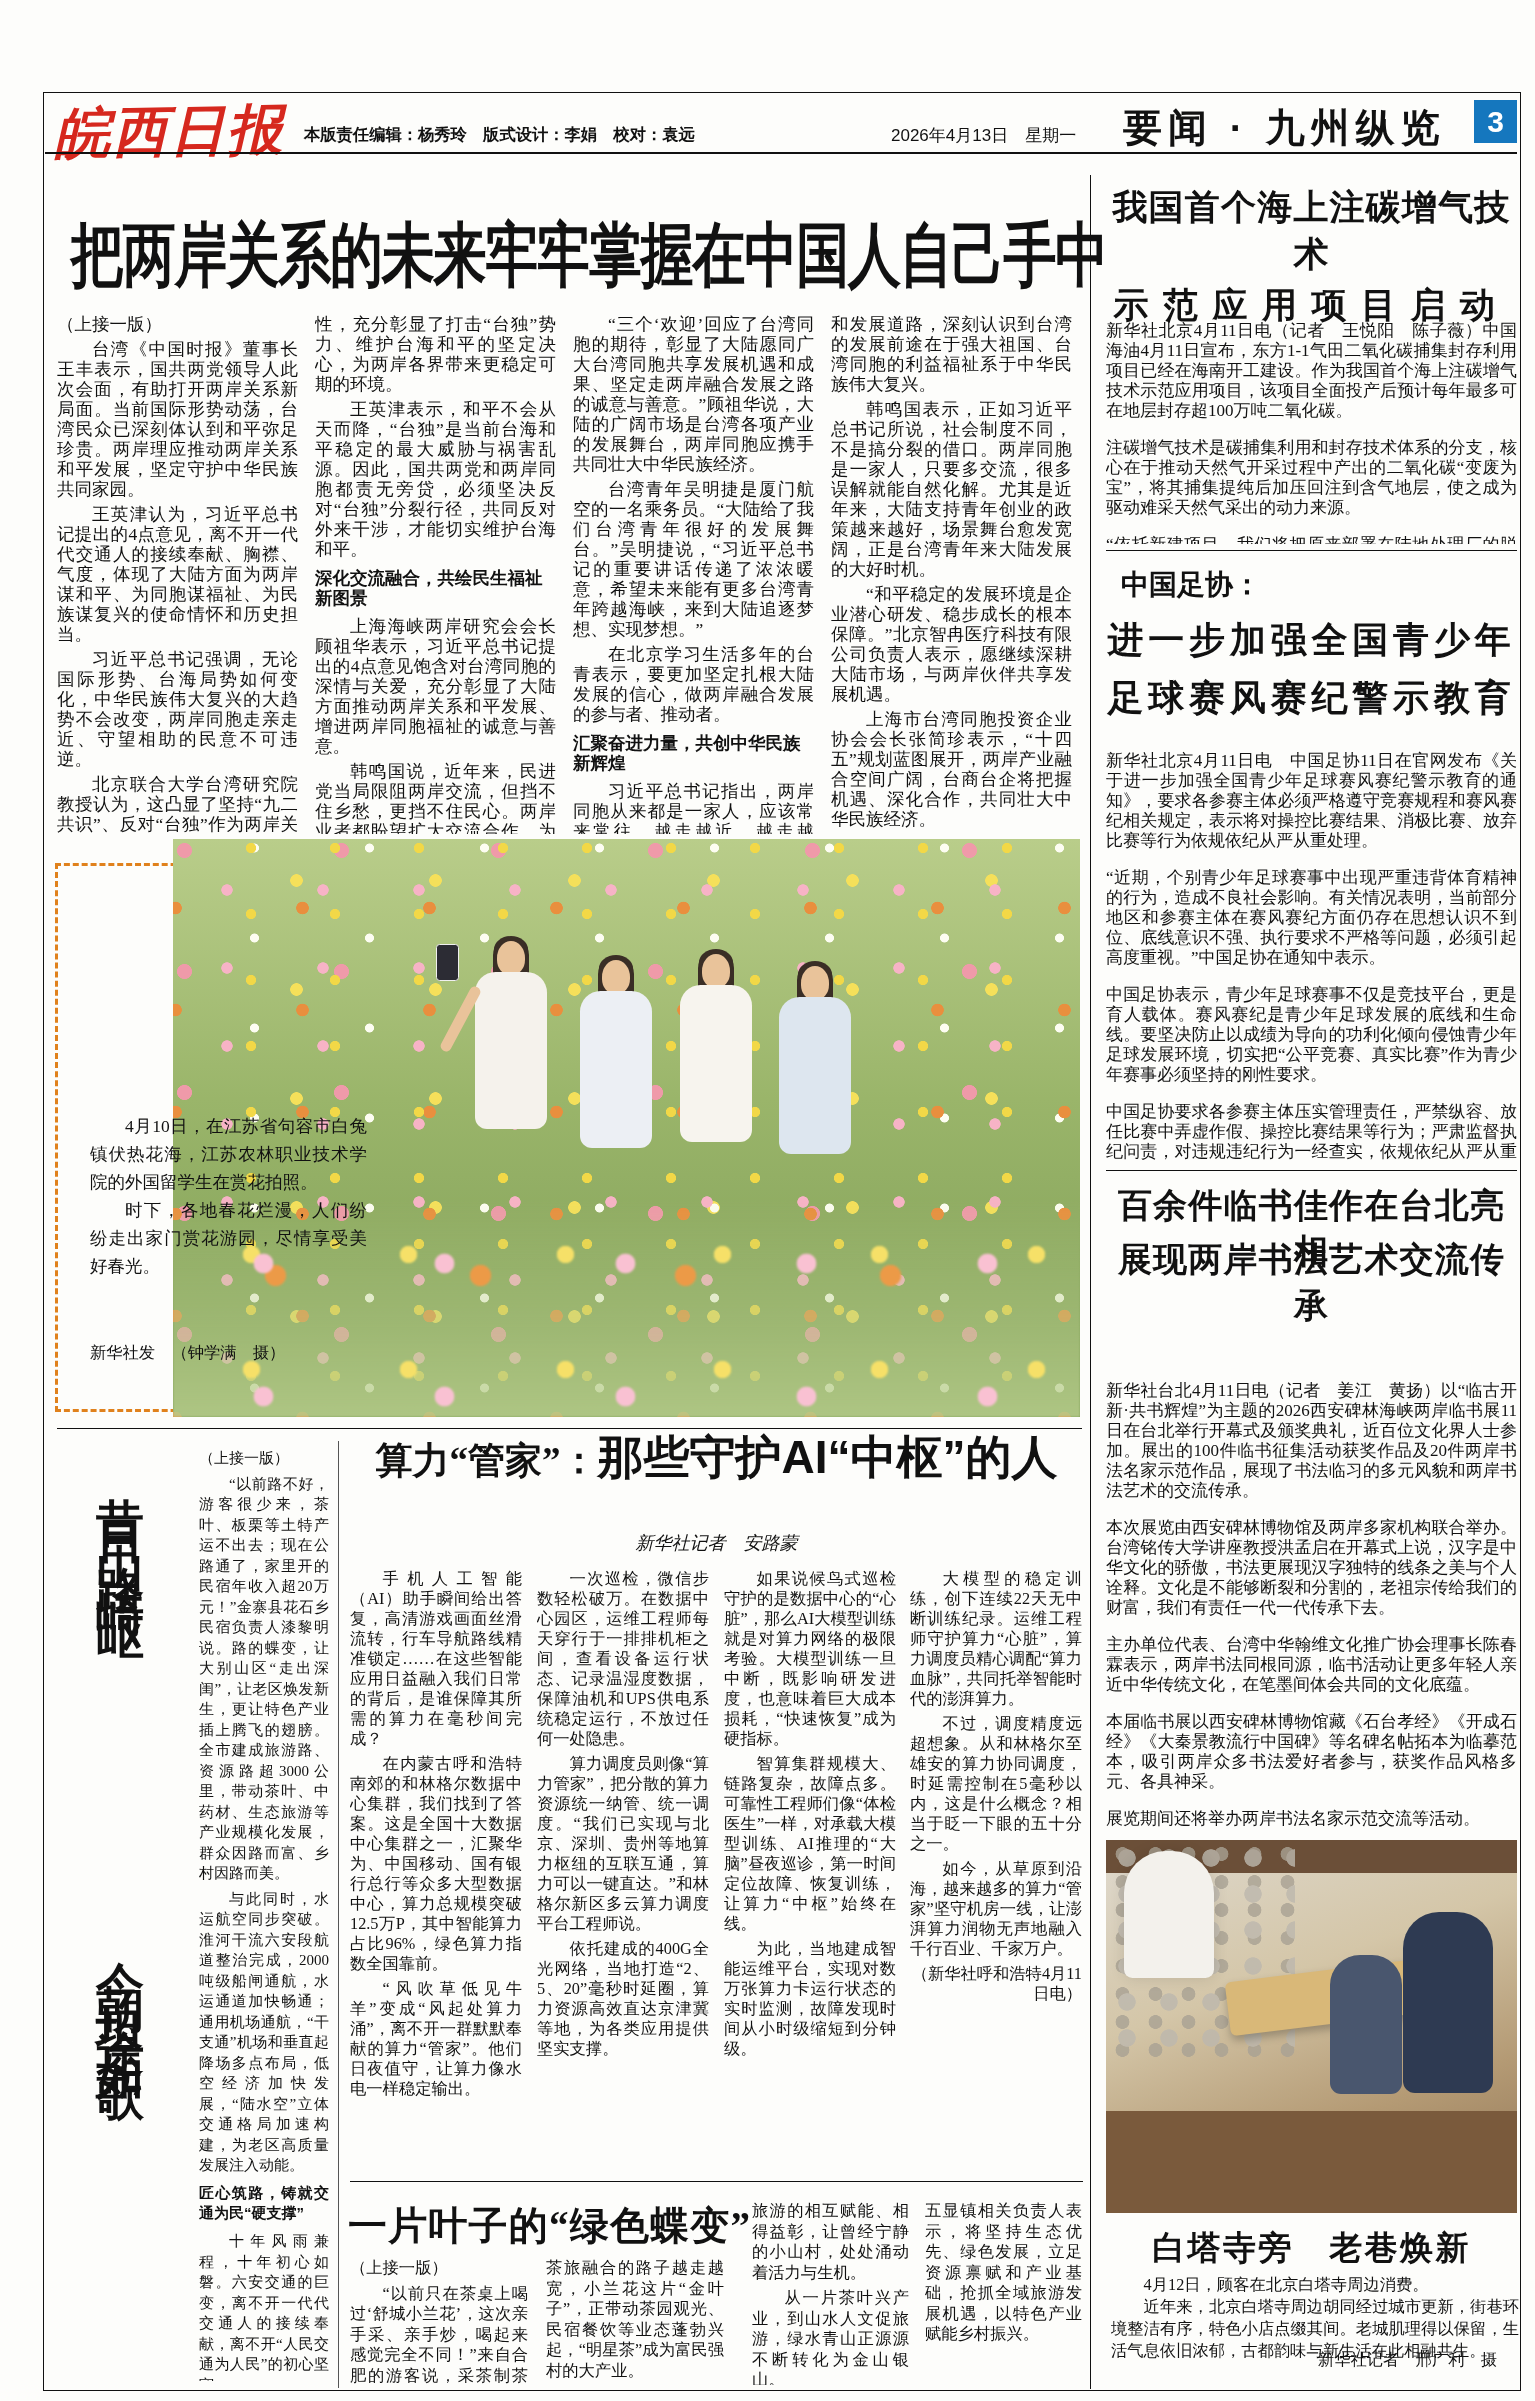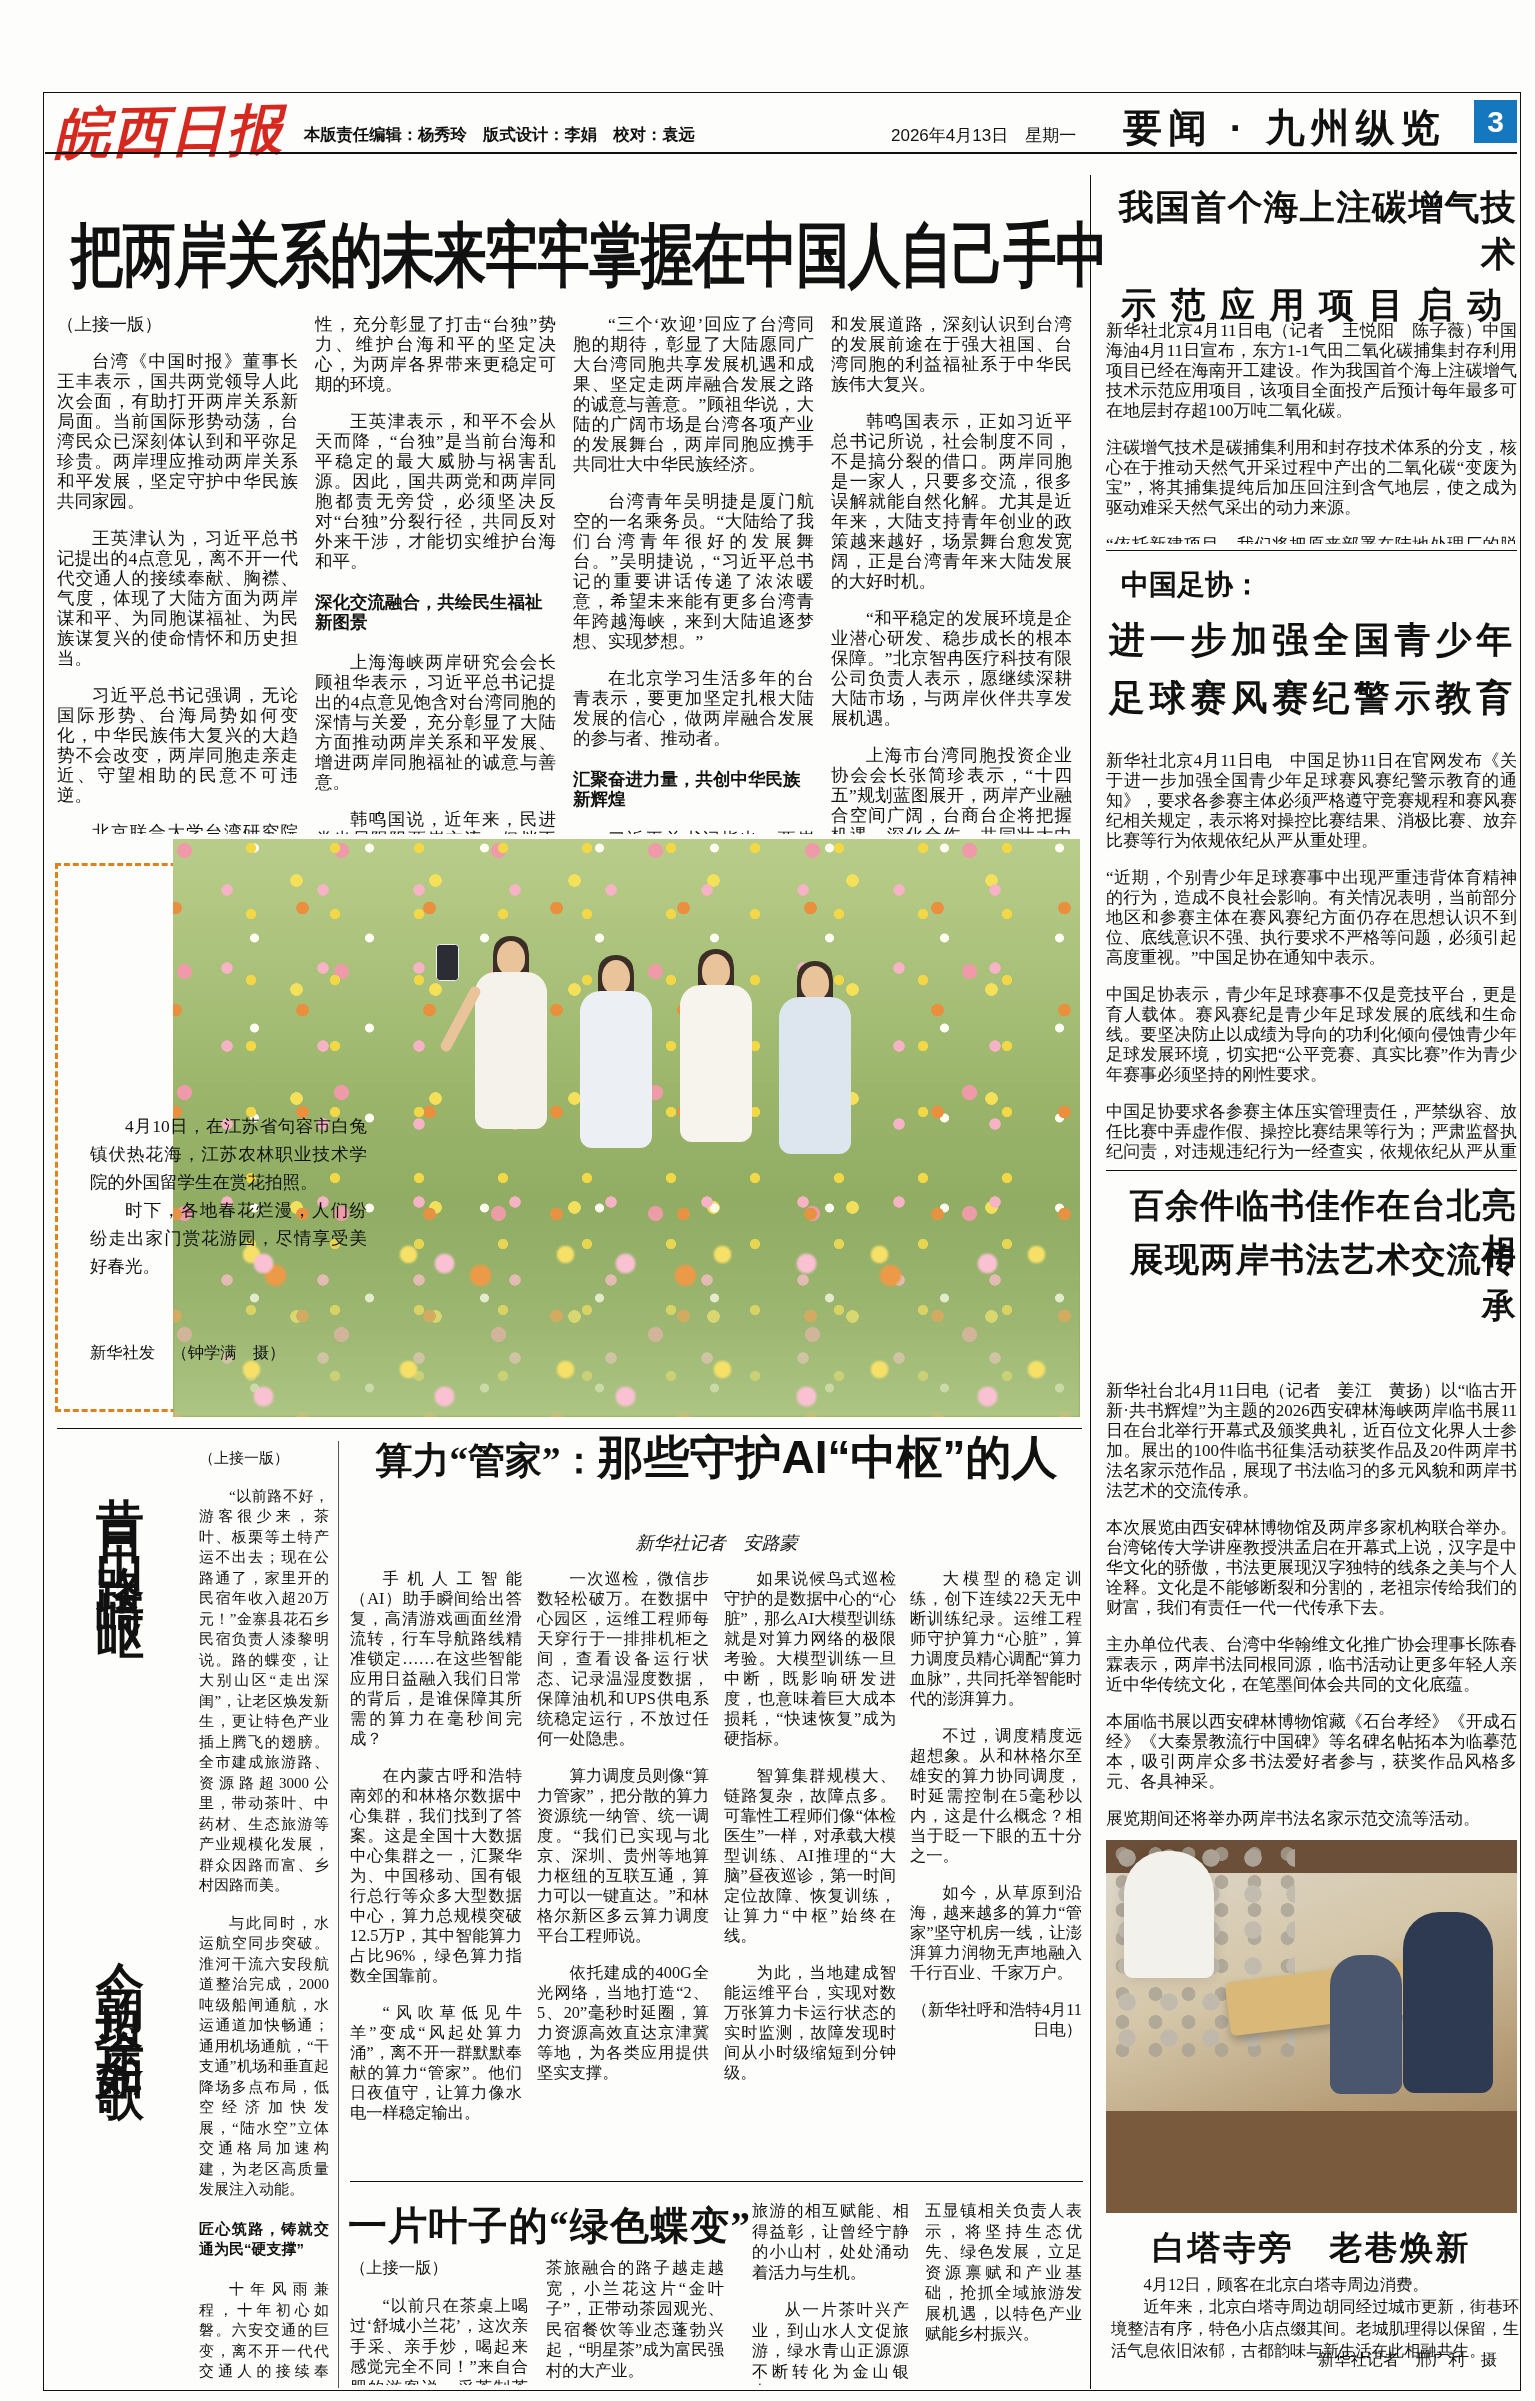--- a/index.html
+++ b/index.html
@@ -19,28 +19,28 @@
             font-family:"Liberation Sans",sans-serif;}
   .hrule{background:#111;height:1.8px;}
   .vrule{background:#111;width:1.2px;}
 
   
   .main-headline{left:71px;top:209px;width:1003px;font-size:53px;font-weight:900;white-space:nowrap;
             font-family:"Liberation Sans","DejaVu Sans",sans-serif;transform:scale(1.0,1.32);
             transform-origin:left top;letter-spacing:-1.2px;}
   .col{position:absolute;text-align:justify;font-size:17.5px;line-height:20px;overflow:hidden;}
   .col p{margin:0 0 0 0;text-indent:2em;}
-  .col p+p{margin-top:17px;}
+  .col p+p{margin-top:5px;}
   p.noindent{text-indent:0;}
   p.subhead{text-indent:0;text-align:left;font-weight:bold;font-family:"Liberation Sans",sans-serif;padding:3.6px 0;}
   p.subhead-left{text-indent:0;font-weight:bold;font-family:"Liberation Sans",sans-serif;padding:2.4px 0;}
   p.source{text-indent:0;text-align:right;}
   .mcol{top:314px;width:241px;height:520px;}
   
-  .rh{left:1106px;width:411px;text-align:right;font-weight:bold;}
+  .rh{left:1106px;width:411px;text-align:center;font-weight:bold;}
   .carbon-h1{top:184px;font-size:35px;letter-spacing:1.2px;}
   .carbon-h2{top:242px;font-size:35px;letter-spacing:14.5px;margin-top:40px;}
   .rbody{left:1106px;width:411px;font-size:17px;line-height:20px;text-align:justify;overflow:hidden;}
   .kicker{left:1121px;top:566px;font-size:28px;font-weight:bold;}
   .fb-h1{top:616px;font-size:36px;letter-spacing:4.8px;}
   .fb-h2{top:674px;font-size:36px;letter-spacing:4.8px;}
   .cal-h1{top:1183px;font-size:34px;letter-spacing:1.2px;}
   .cal-h2{top:1237px;font-size:34px;letter-spacing:1.2px;}
 
   

